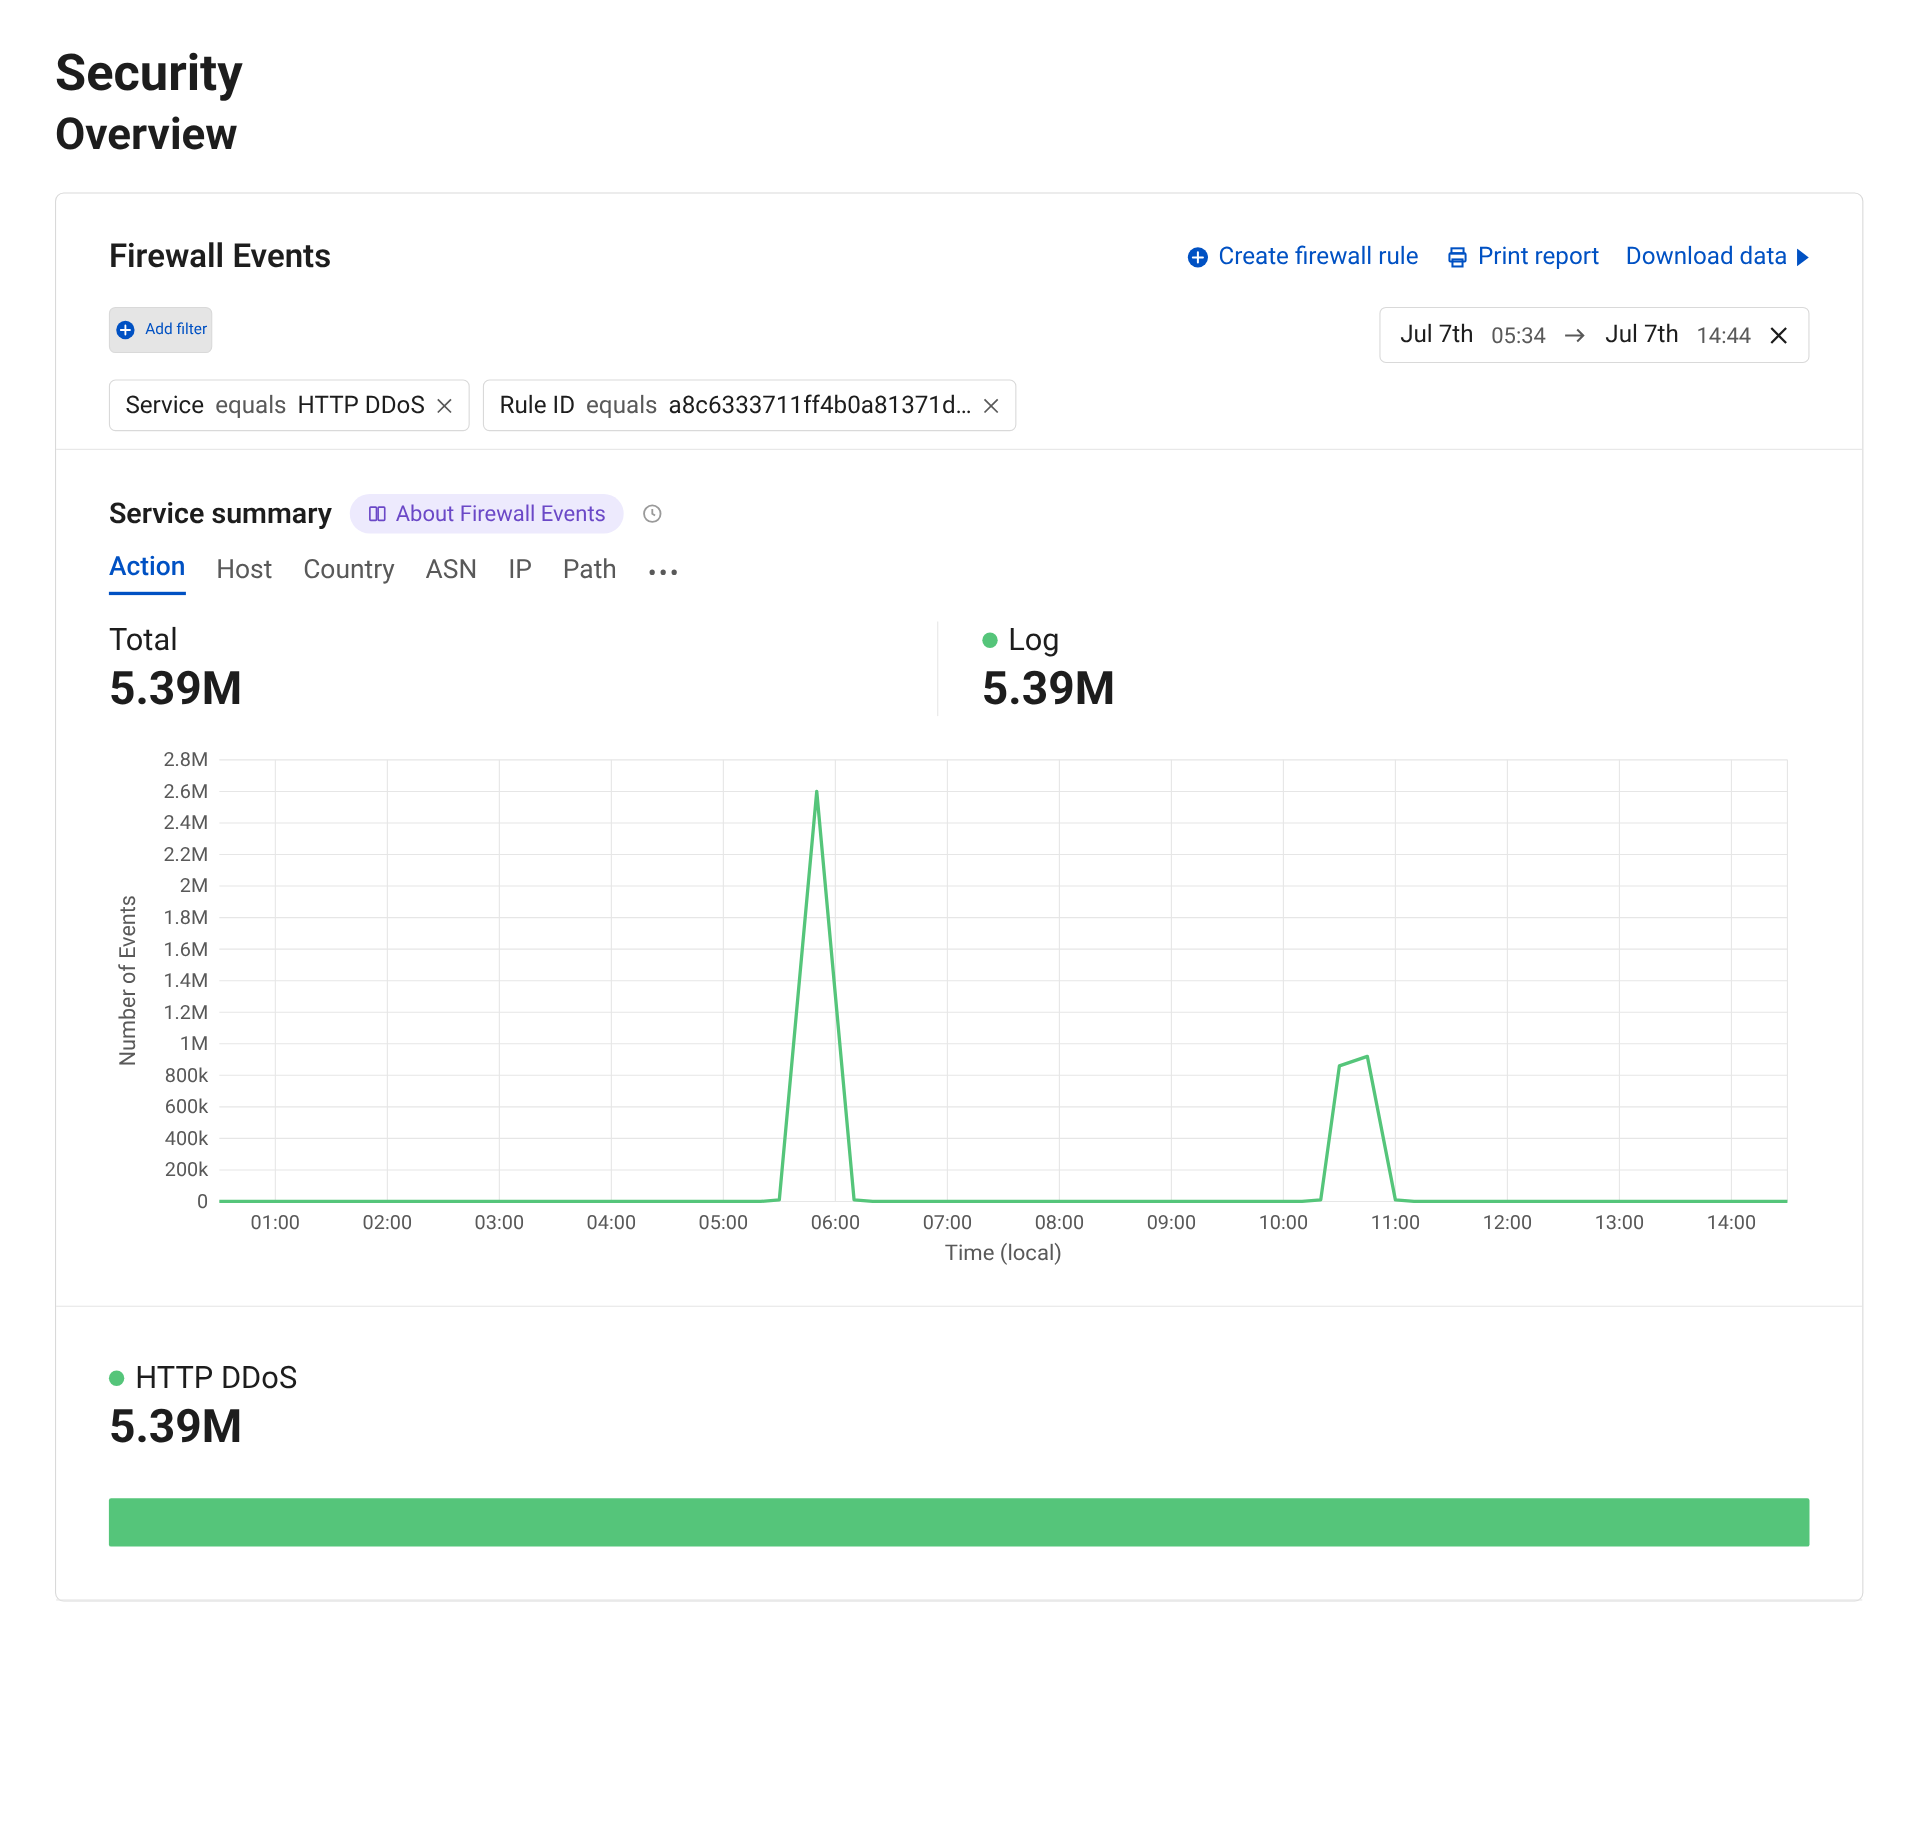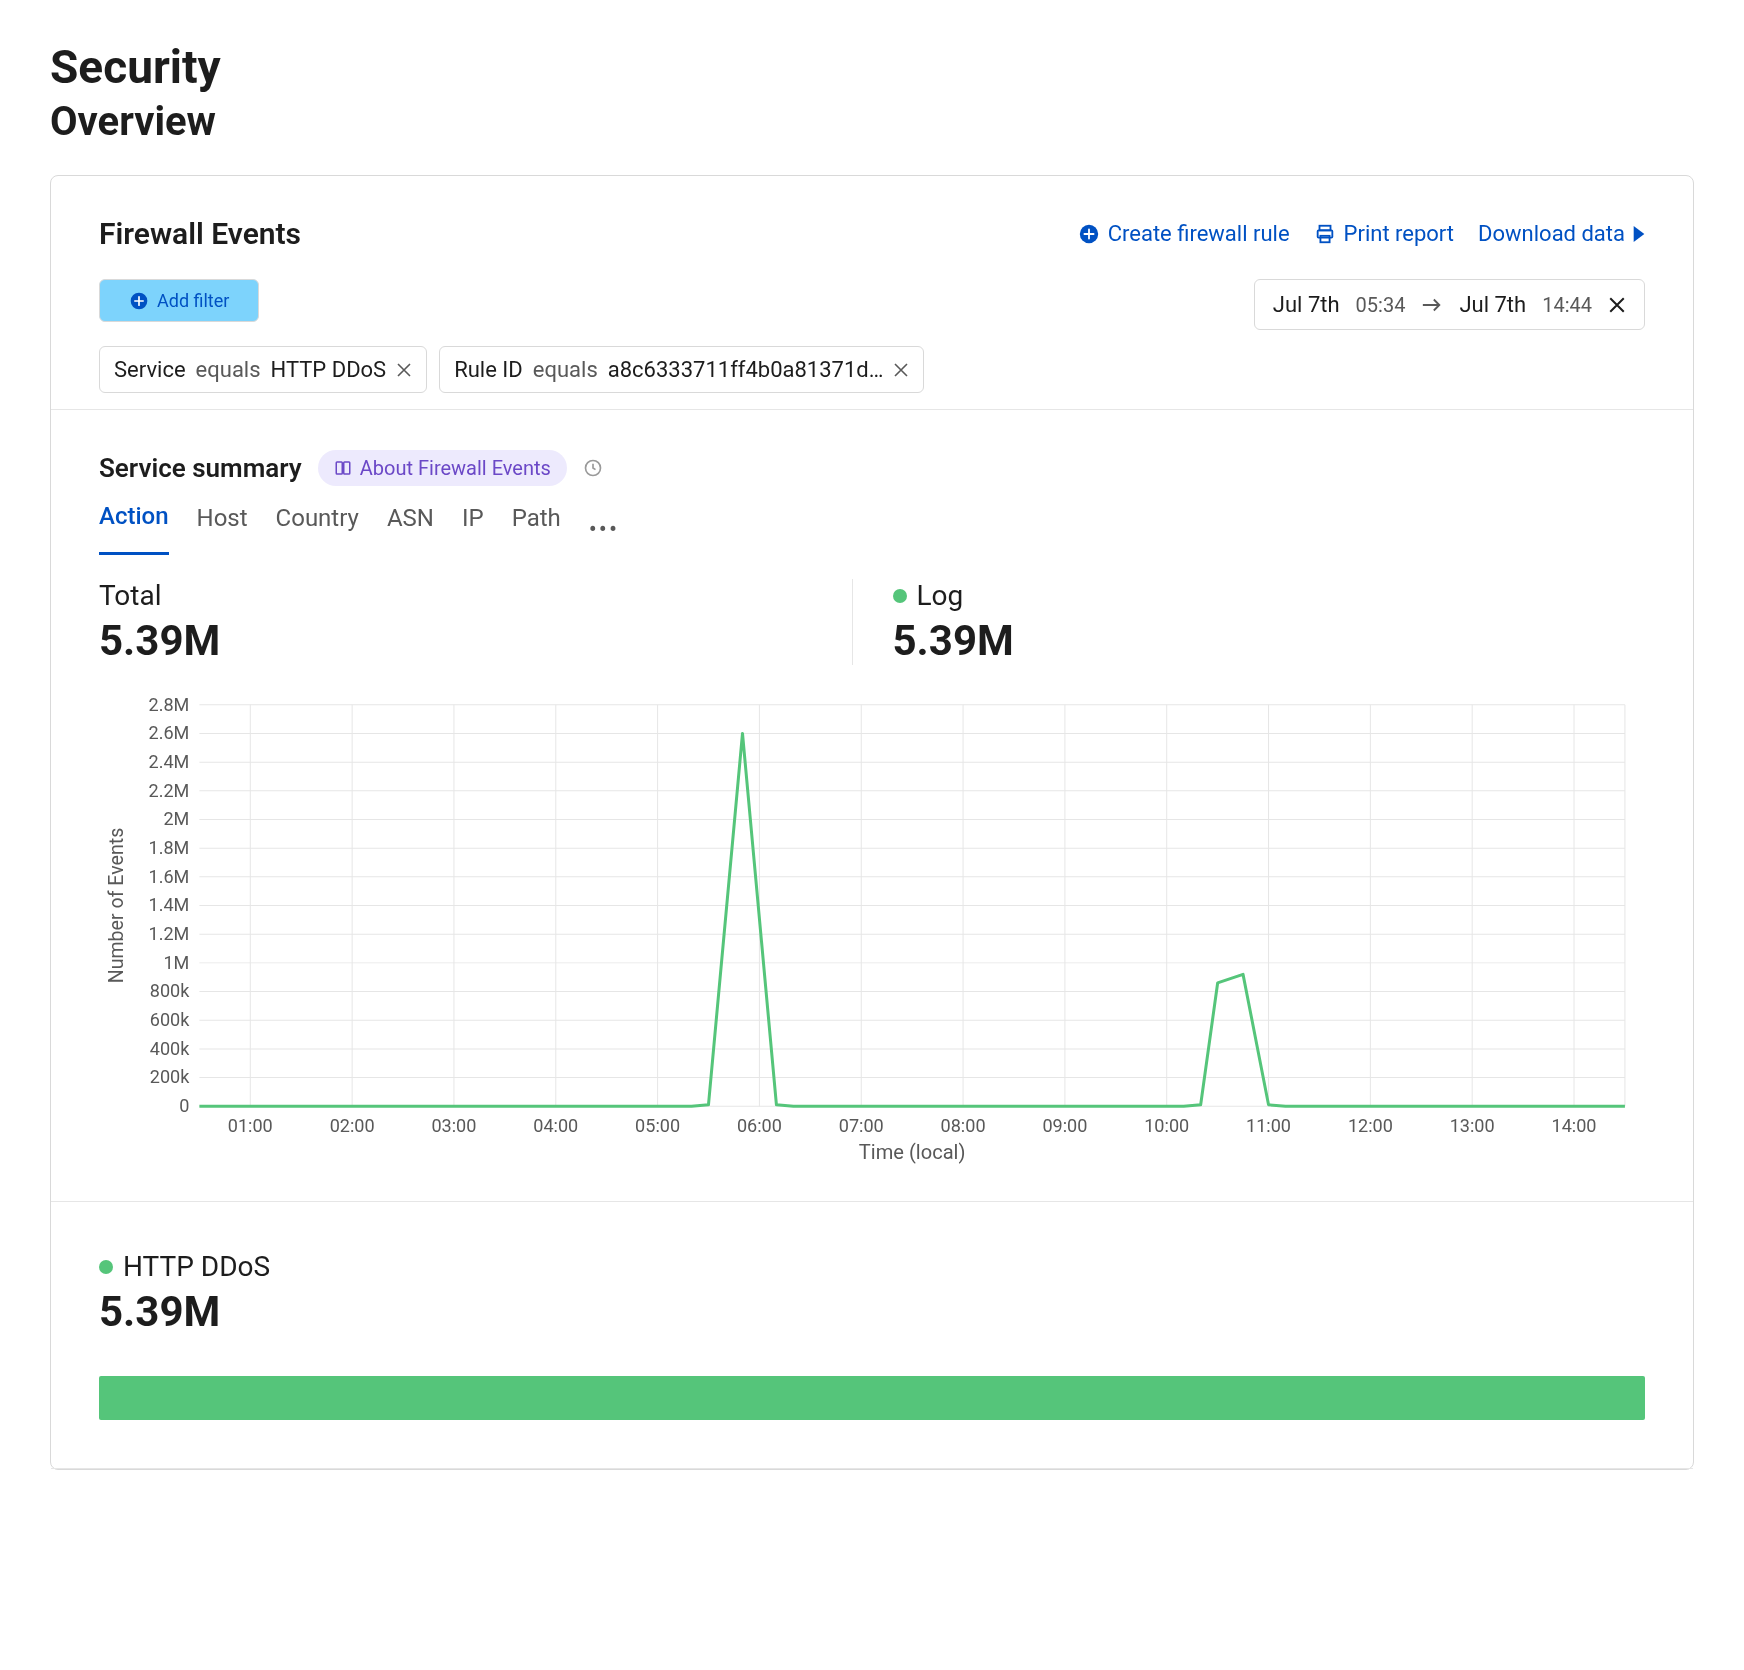--- a/index.html
+++ b/index.html
@@ -43,23 +43,23 @@
     display: flex;
     justify-content: space-between;
     align-items: flex-start;
     margin-bottom: 16px;
     gap: 20px;
   }
   .left-filters { display: flex; flex-wrap: wrap; gap: 12px; align-items: flex-start; }
   .btn {
     border: 1px solid var(--border);
     border-radius: 6px;
-    padding: 10px 29px;
-    font-size: 18px;
-    background: #7dd3fc;
+    padding: 10px 4px;
+    font-size: 14px;
+    background: #e5e5e5;
     display: inline-flex;
     align-items: center;
     gap: 8px;
     cursor: pointer;
   }
   .btn.add-filter { color: var(--blue); }
   .chip {
     border: 1px solid var(--border);
     border-radius: 6px;
     padding: 10px 14px;
@@ -93,21 +93,21 @@
     color: var(--purple);
     border-radius: 999px;
     padding: 6px 16px;
     font-size: 20px;
     display: inline-flex;
     align-items: center;
     gap: 8px;
   }
   .clock-icon { color: #9a9a9a; display: inline-flex; }
   .tabs { display: flex; gap: 28px; border-bottom: none; margin-bottom: 24px; font-size: 24px; align-items: center; }
-  .tab { color: var(--muted); cursor: pointer; padding-bottom: 22px; }
+  .tab { color: var(--muted); cursor: pointer; padding-bottom: 9px; }
   .tab.active { color: var(--blue); border-bottom: 3px solid var(--blue); font-weight: 500; }
   .more-dots { color: var(--muted); letter-spacing: 2px; cursor: pointer; }
   .summary-row {
     display: flex;
     margin-bottom: 30px;
   }
   .summary-col {
     flex: 1;
     padding-right: 40px;
   }

